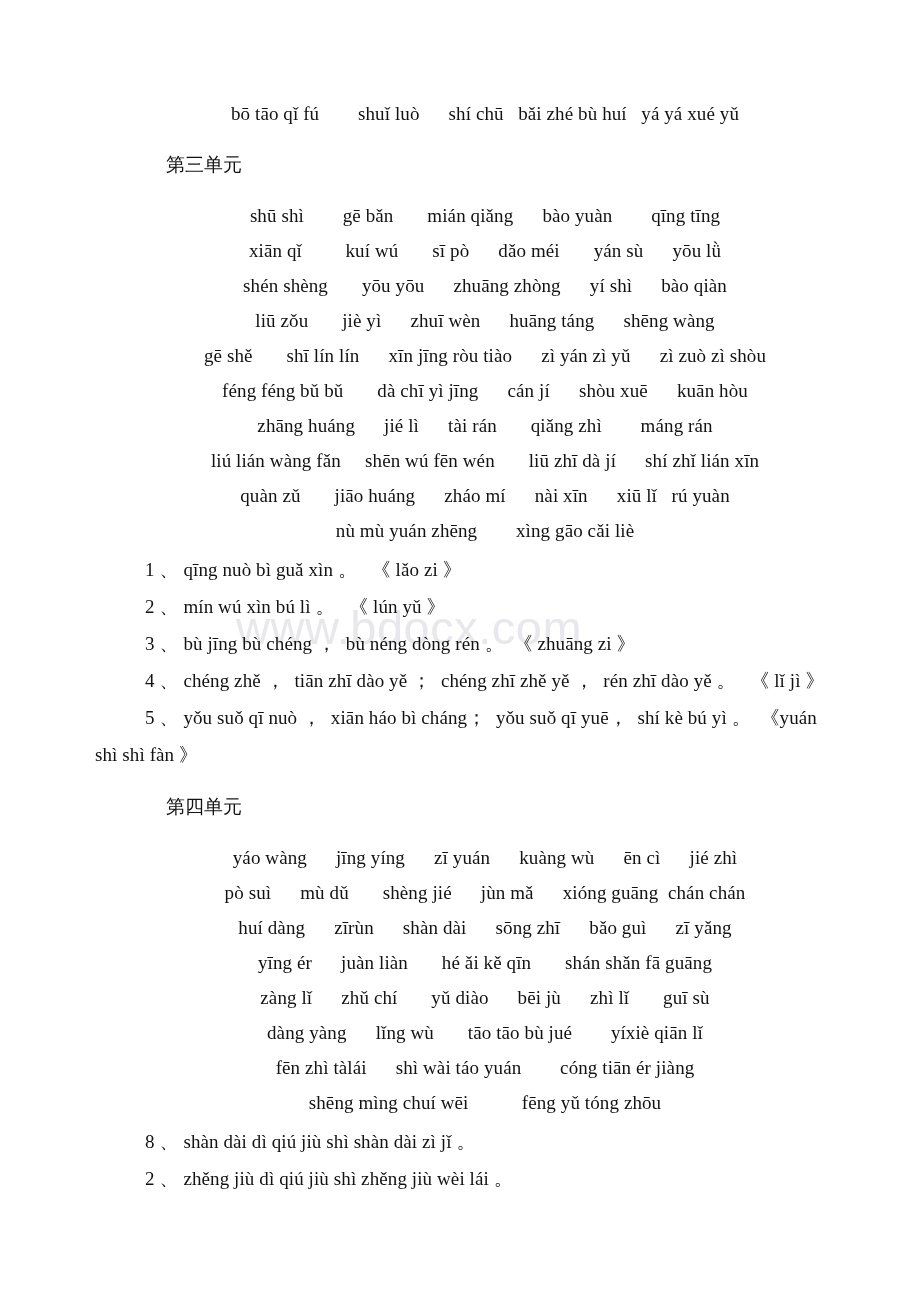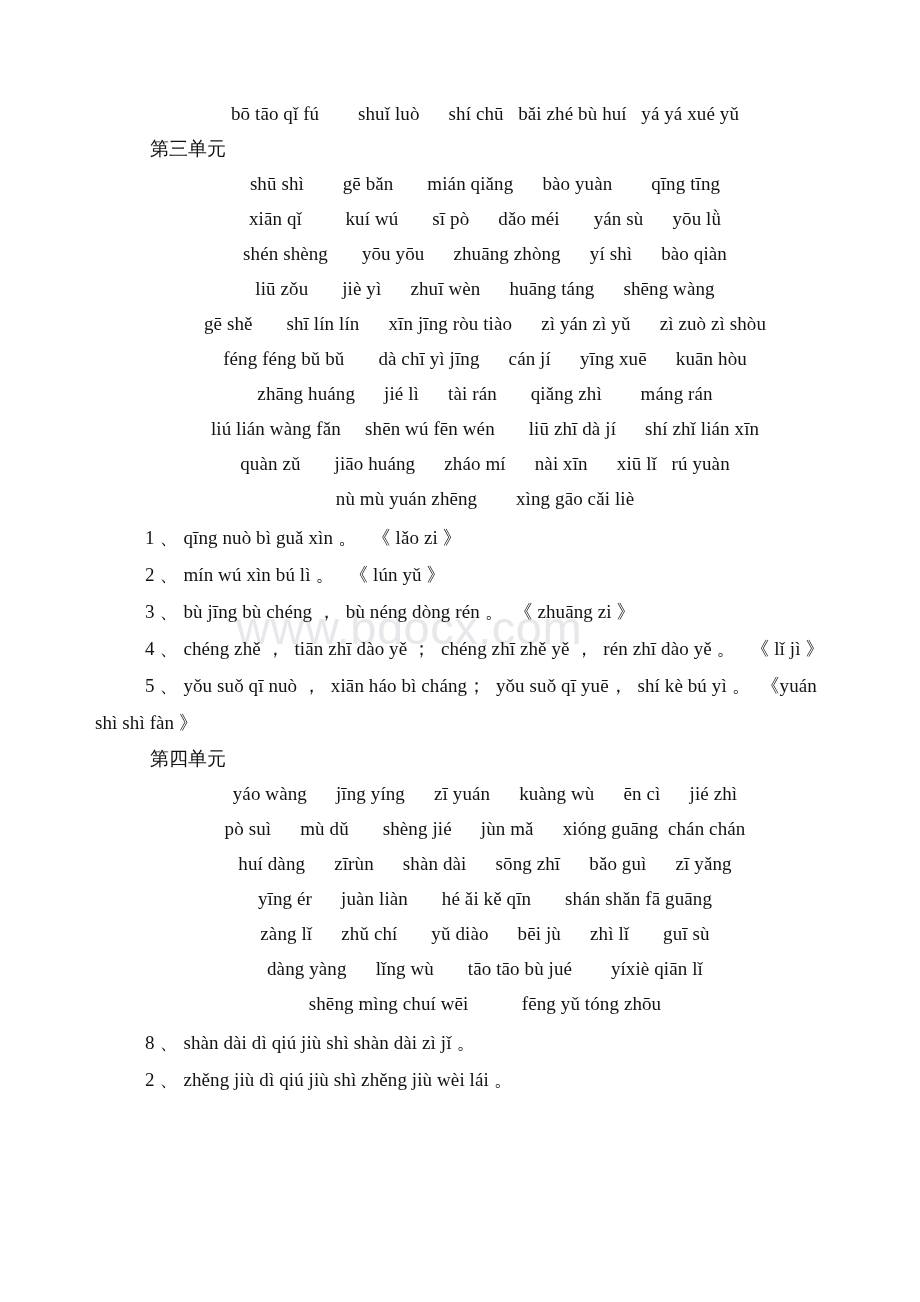--- a/index.html
+++ b/index.html
@@ -46,21 +46,21 @@
     line-height: 35px;
     white-space: pre-wrap;
     margin: 0;
     padding: 0 0 0 50px;
     letter-spacing: 0.1px;
     text-align: center;
   }
   .heading {
     font-size: 19px;
     line-height: 35px;
-    margin: 0;
+    margin: 16px;
     padding: 0 0 0 55px;
     white-space: pre;
   }
   .sentence {
     font-size: 19px;
     line-height: 37px;
     margin: 0;
     padding: 0 0 0 50px;
     white-space: pre-wrap;
     letter-spacing: 0.1px;
@@ -81,21 +81,21 @@
 
   <div class="content">
 
     <p class="line">bō tāo qǐ fú        shuǐ luò      shí chū   bǎi zhé bù huí   yá yá xué yǔ</p>
     <p class="heading">第三单元</p>
     <p class="line">shū shì        gē bǎn       mián qiǎng      bào yuàn        qīng tīng</p>
     <p class="line">xiān qǐ         kuí wú       sī pò      dǎo méi       yán sù      yōu lǜ</p>
     <p class="line">shén shèng       yōu yōu      zhuāng zhòng      yí shì      bào qiàn</p>
     <p class="line">liū zǒu       jiè yì      zhuī wèn      huāng táng      shēng wàng</p>
     <p class="line">gē shě       shī lín lín      xīn jīng ròu tiào      zì yán zì yǔ      zì zuò zì shòu</p>
-    <p class="line">féng féng bǔ bǔ       dà chī yì jīng      cán jí      yīng xuē      kuān hòu</p>
+    <p class="line">féng féng bǔ bǔ       dà chī yì jīng      cán jí      shòu xuē      kuān hòu</p>
     <p class="line">zhāng huáng      jié lì      tài rán       qiǎng zhì        máng rán</p>
     <p class="line">liú lián wàng fǎn     shēn wú fēn wén       liū zhī dà jí      shí zhǐ lián xīn</p>
     <p class="line">quàn zǔ       jiāo huáng      zháo mí      nài xīn      xiū lǐ   rú yuàn</p>
     <p class="line">nù mù yuán zhēng        xìng gāo cǎi liè</p>
 
     <div class="spacer-sm"></div>
 
     <p class="sentence">1 、 qīng nuò bì guǎ xìn 。   《 lǎo zi 》</p>
     <p class="sentence">2 、 mín wú xìn bú lì 。   《 lún yǔ 》</p>
     <p class="sentence">3 、 bù jīng bù chéng ，  bù néng dòng rén 。  《 zhuāng zi 》</p>
@@ -103,20 +103,21 @@
     <p class="sentence hang">5 、 yǒu suǒ qī nuò ，  xiān háo bì cháng；  yǒu suǒ qī yuē，  shí kè bú yì 。  《yuán shì shì fàn 》</p>
 
     <p class="heading">第四单元</p>
 
     <p class="line">yáo wàng      jīng yíng      zī yuán      kuàng wù      ēn cì      jié zhì</p>
     <p class="line">pò suì      mù dǔ       shèng jié      jùn mǎ      xióng guāng  chán chán</p>
     <p class="line">huí dàng      zīrùn      shàn dài      sōng zhī      bǎo guì      zī yǎng</p>
     <p class="line">yīng ér      juàn liàn       hé ǎi kě qīn       shán shǎn fā guāng</p>
     <p class="line">zàng lǐ      zhǔ chí       yǔ diào      bēi jù      zhì lǐ       guī sù</p>
     <p class="line">dàng yàng      lǐng wù       tāo tāo bù jué        yíxiè qiān lǐ</p>
+    <p class="line">fēn zhì tàlái      shì wài táo yuán        cóng tiān ér jiàng</p>
     <p class="line">shēng mìng chuí wēi           fēng yǔ tóng zhōu</p>
 
     <div class="spacer-sm"></div>
 
     <p class="sentence">8 、 shàn dài dì qiú jiù shì shàn dài zì jǐ 。</p>
     <p class="sentence">2 、 zhěng jiù dì qiú jiù shì zhěng jiù wèi lái 。</p>
 
   </div>
 </div>
 

